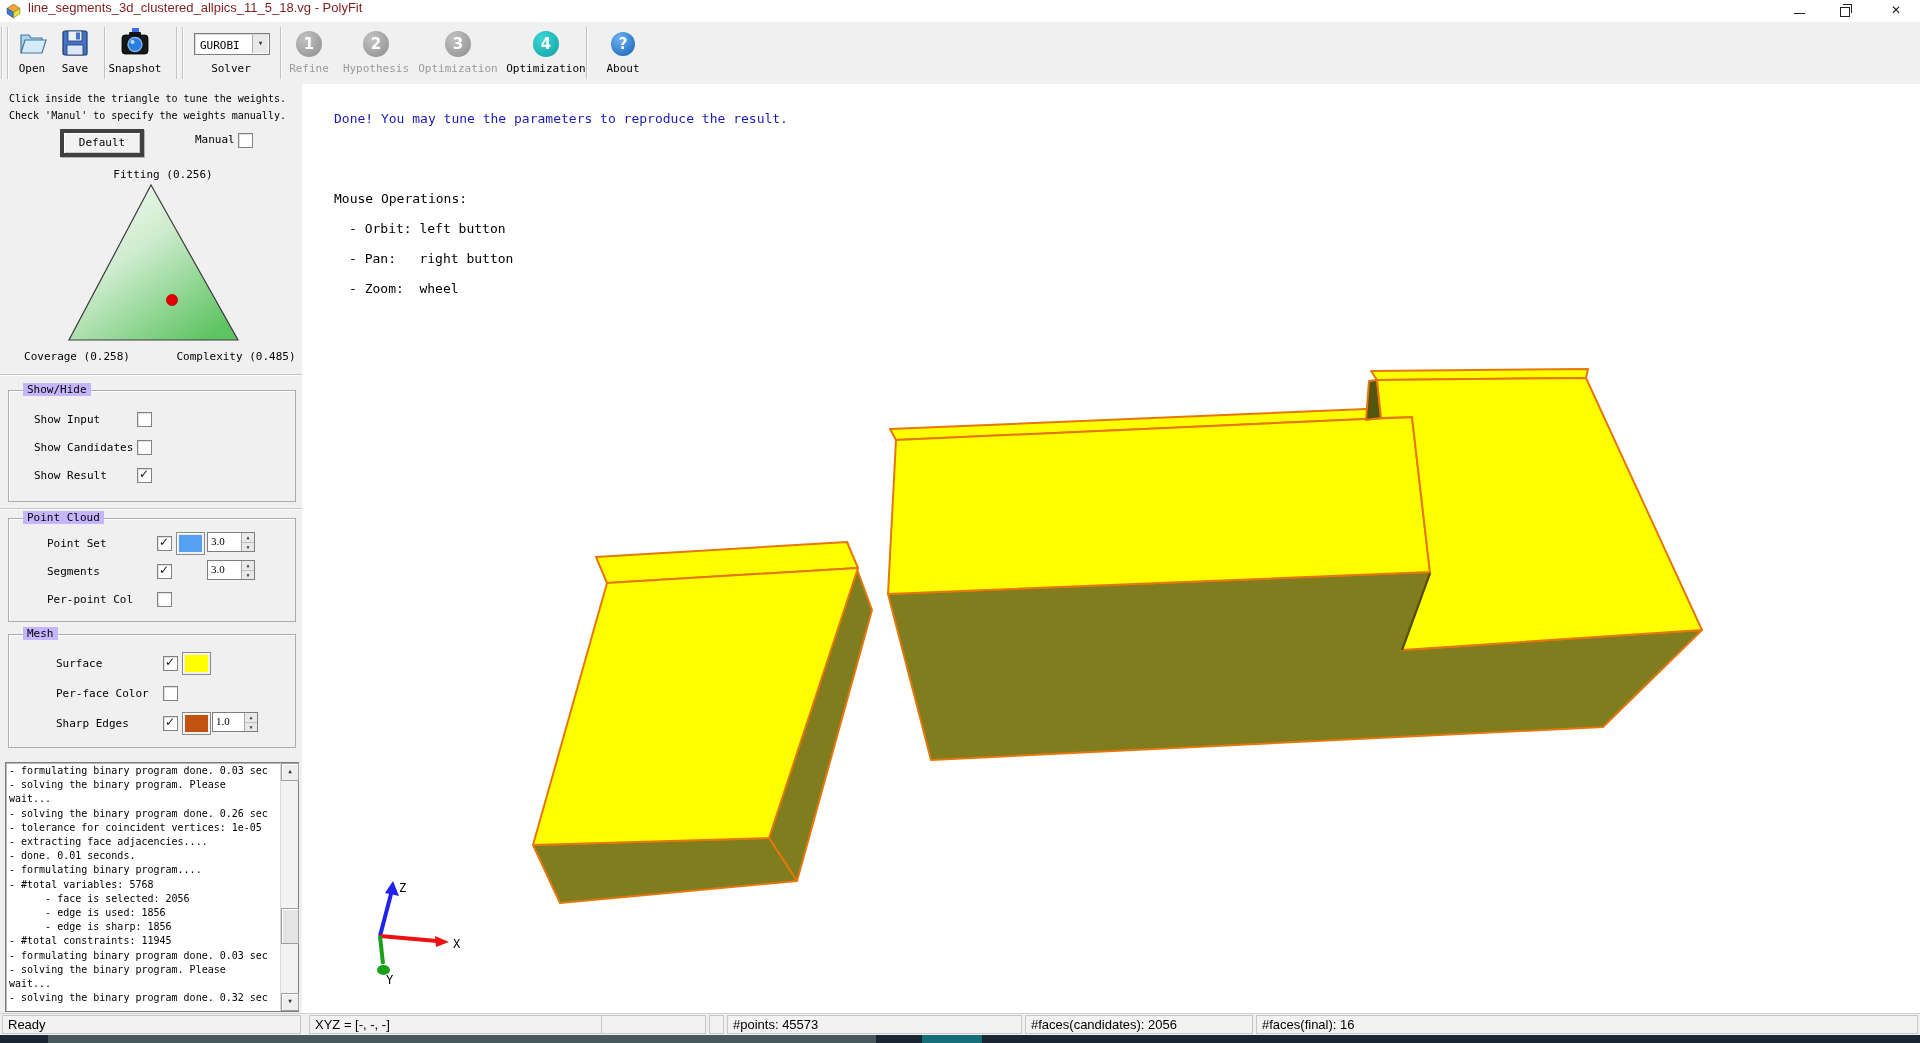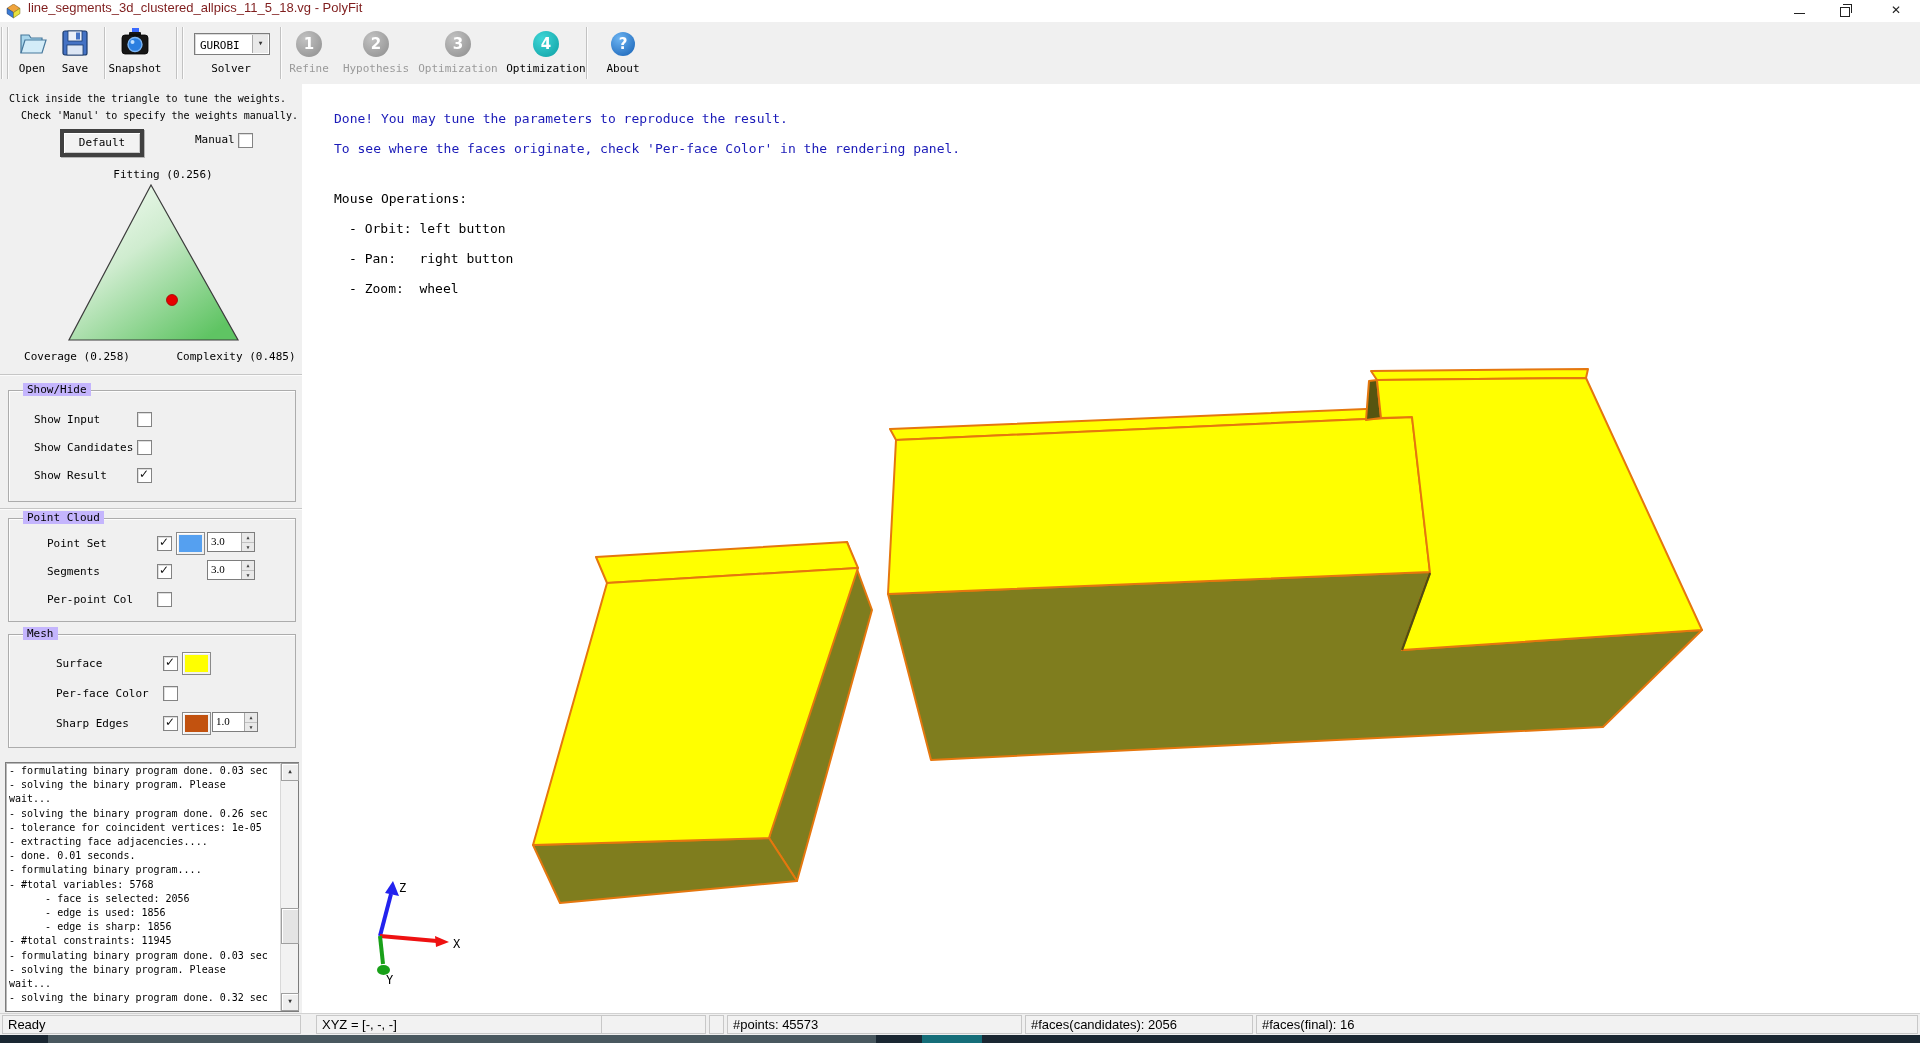--- a/index.html
+++ b/index.html
@@ -136,21 +136,21 @@
   <div class="tool-label dim" style="left:413px;width:90px">Optimization</div>
   <div class="stepcircle active" style="left:533px">4</div>
   <div class="tool-label" style="left:501px;width:90px">Optimization</div>
 
   <div id="about-circle" style="left:611px">?</div>
   <div class="tool-label" style="left:593px;width:60px">About</div>
 </div>
 
 <div id="sidepanel">
   <div class="ptext" style="left:9px;top:9px">Click inside the triangle to tune the weights.</div>
-  <div class="ptext" style="left:21px;top:26px">Check 'Manul' to specify the weights manually.</div>
+  <div class="ptext" style="left:9px;top:26px">Check 'Manul' to specify the weights manually.</div>
 
   <div class="btn" style="left:60px;top:45px;width:76px;height:20px;line-height:20px">Default</div>
   <div class="plabel" style="left:195px;top:49px">Manual</div>
   <span class="cb" style="left:238px;top:49px"></span>
 
   <div class="plabel" style="left:63px;top:84px;width:200px;text-align:center">Fitting (0.256)</div>
 
   <svg class="abs" style="left:60px;top:98px" width="190" height="164" viewBox="0 0 190 164">
     <defs>
       <linearGradient id="triGrad" x1="0%" y1="0%" x2="80%" y2="100%">
@@ -235,21 +235,20 @@
     <div id="log-scroll">
       <div class="scrollbtn" style="top:0">▲</div>
       <div id="log-thumb"></div>
       <div class="scrollbtn" style="bottom:0">▼</div>
     </div>
   </div>
 </div>
 
 <div id="viewport">
   <div class="msg" style="left:32px;top:27px">Done! You may tune the parameters to reproduce the result.</div>
-  <div class="msg" style="left:32px;top:57px">To see where the faces originate, check 'Per-face Color' in the rendering panel.</div>
   <div class="msg black" style="left:32px;top:107px">Mouse Operations:</div>
   <div class="msg black" style="left:47px;top:137px">- Orbit: left button</div>
   <div class="msg black" style="left:47px;top:167px">- Pan:   right button</div>
   <div class="msg black" style="left:47px;top:197px">- Zoom:  wheel</div>
 
   <svg id="model-svg" width="1618" height="929" viewBox="0 0 1618 929">
 
     <polygon class="edge" points="586,510 1128,488 1100,566 1400,546 1301,643 629,676" fill="#7F7D1E"></polygon>
     <polygon class="edge" points="588,345 1112,323 1110,333 594,356" fill="#FFFF00"></polygon>
     <polygon class="edge" points="594,356 1110,333 1128,488 586,510" fill="#FFFF00"></polygon>
@@ -272,21 +271,21 @@
       <ellipse cx="81.5" cy="886" rx="6.5" ry="5" fill="#18a018"></ellipse>
       <text class="axis-label" x="97" y="808">Z</text>
       <text class="axis-label" x="151" y="864">X</text>
       <text class="axis-label" x="84" y="900">Y</text>
     </g>
   </svg>
 </div>
 
 <div id="statusbar">
   <div class="cell" style="left:2px;width:299px">Ready</div>
-  <div class="cell" style="left:316px;width:294px">XYZ = [-, -, -]</div>
+  <div class="cell" style="left:309px;width:294px">XYZ = [-, -, -]</div>
   <div class="cell" style="left:601px;width:105px"></div>
   <div class="cell" style="left:709px;width:15px"></div>
   <div class="cell" style="left:727px;width:295px">#points: 45573</div>
   <div class="cell" style="left:1025px;width:228px">#faces(candidates): 2056</div>
   <div class="cell" style="left:1256px;width:662px">#faces(final): 16</div>
 </div>
 <div id="taskstrip">
   <div class="tseg" style="left:48px;width:828px;background:#49585f"></div>
   <div class="tseg" style="left:922px;width:60px;background:#156e79"></div>
 </div>

